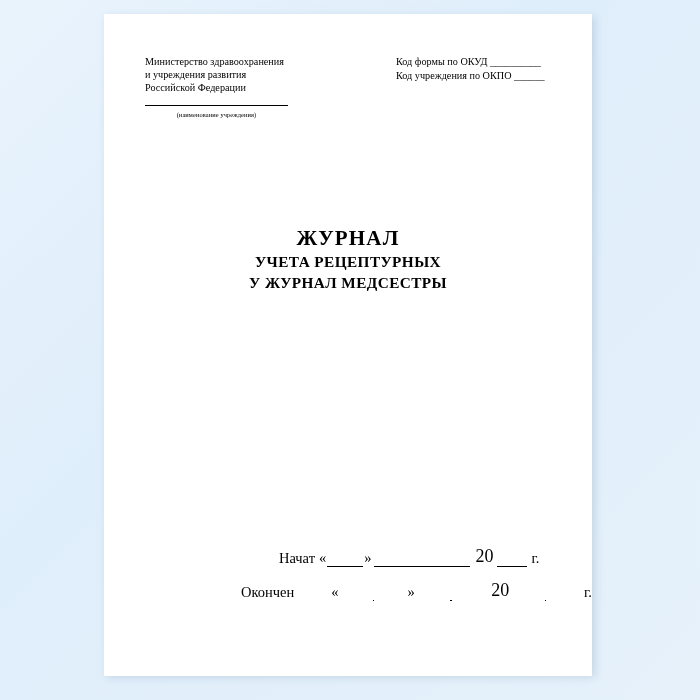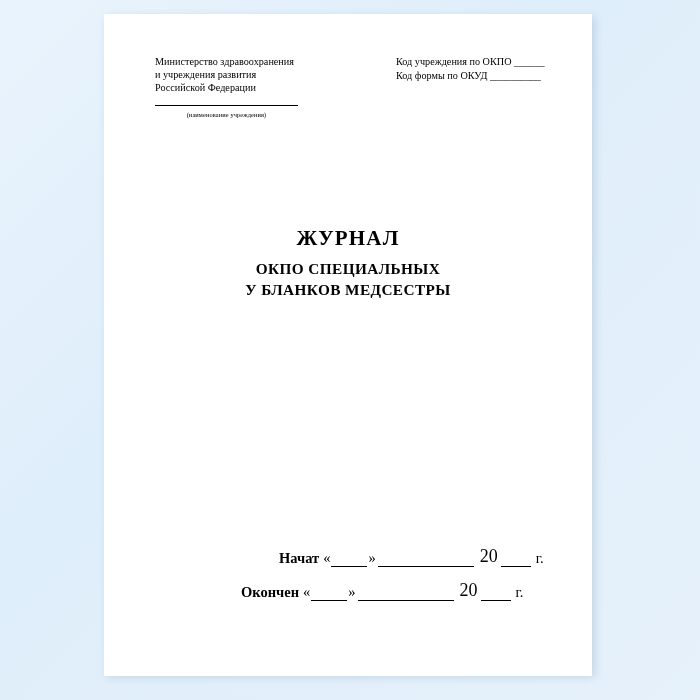--- a/index.html
+++ b/index.html
@@ -41,21 +41,21 @@
   
   .header {
     position: absolute;
     left: 0;
     top: 0;
     width: 100%;
     height: 110px;
   }
   .hdr-left {
     position: absolute;
-    left: 51px;
+    left: 41px;
     top: 41px;
     font-size: 10.2px;
     line-height: 13.2px;
     color: #000;
     white-space: nowrap;
   }
   .hdr-left .rule {
     display: block;
     width: 143px;
     border-bottom: 1px solid #000;
@@ -86,21 +86,20 @@
     left: 0;
     top: 212px;
     width: 100%;
     text-align: center;
   }
   .title-main {
     font-size: 21px;
     font-weight: bold;
     letter-spacing: 1.2px;
     color: #000;
-    margin-bottom: 7px;
   }
   .title-sub {
     font-size: 15.3px;
     font-weight: bold;
     letter-spacing: 0.4px;
     color: #000;
     line-height: 21px;
   }
 
   
@@ -116,23 +115,24 @@
     position: relative;
     display: flex;
     align-items: flex-end;
     justify-content: flex-start;
     padding-left: 175px;
     height: 34px;
     white-space: nowrap;
   }
   .fline.second {
     padding-left: 175px;
+    gap: 33px;
   }
   .flabel {
-    font-weight: bold;
+    font-weight: normal;
     font-size: 14.5px;
     margin-right: 4px;
   }
   .fline.second .flabel {
     margin-left: -38px;
   }
   .quote {
     font-size: 14.5px;
   }
   .blank-sm {
@@ -176,29 +176,29 @@
     <div class="header">
       <div class="hdr-left">
         <div>Министерство здравоохранения</div>
         <div>и учреждения развития</div>
         <div>Российской Федерации</div>
         <span class="rule"></span>
         <span class="caption">(наименование учреждения)</span>
       </div>
 
       <div class="hdr-right">
+        <div>Код формы по ОКУД __________</div>
         <div>Код учреждения по ОКПО ______</div>
-        <div>Код формы по ОКУД __________</div>
       </div>
     </div>
 
     <div class="title-block">
       <div class="title-main">ЖУРНАЛ</div>
-      <div class="title-sub">ОКПО СПЕЦИАЛЬНЫХ</div>
-      <div class="title-sub">У  БЛАНКОВ МЕДСЕСТРЫ</div>
+      <div class="title-sub">УЧЕТА РЕЦЕПТУРНЫХ</div>
+      <div class="title-sub">У  ЖУРНАЛ МЕДСЕСТРЫ</div>
     </div>
 
     <div class="footer">
 
       <div class="fline">
         <span class="flabel">Начат</span>
         <span class="quote">«</span>
         <span class="blank-sm"></span>
         <span class="quote">»</span>
         <span class="blank-md"></span>

